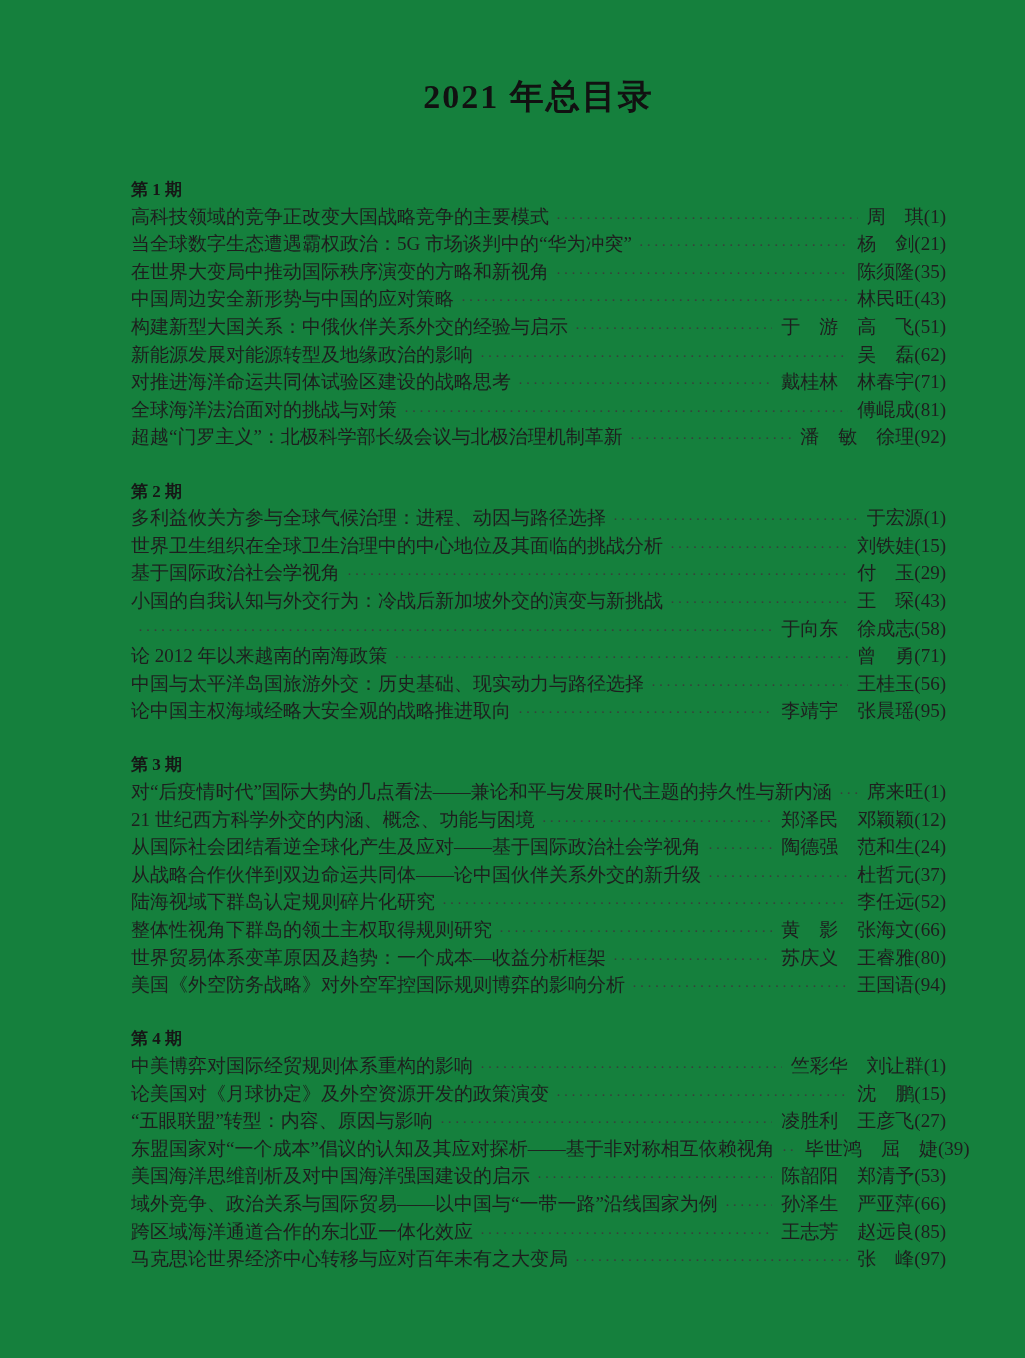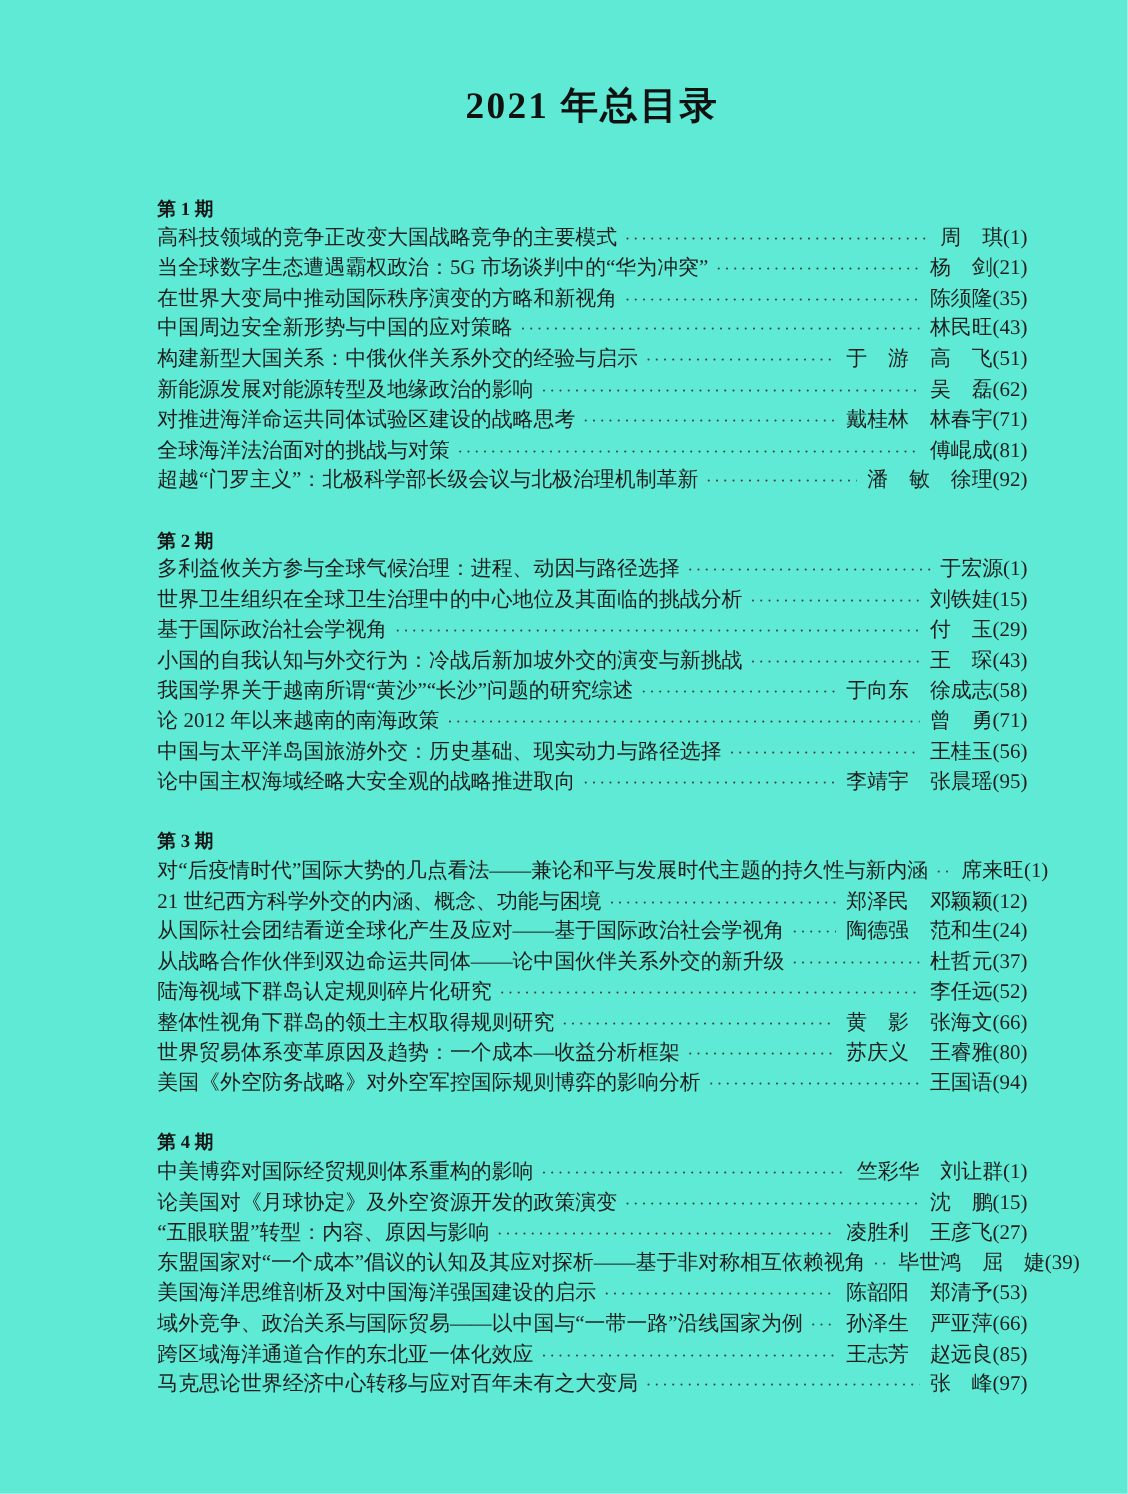--- a/index.html
+++ b/index.html
@@ -13,32 +13,32 @@
     overflow: hidden;
     color: #1e1e1e;
     font-family: "Liberation Serif", "DejaVu Serif", serif;
     -webkit-font-smoothing: antialiased;
   }
   .page {
     box-sizing: border-box;
     width: 1025px;
     height: 1358px;
     padding: 76px 75px 0 127px;
-    background: #5eead4;
+    background: #15803d;
   }
   .page-title {
     margin: 0 0 60px 0;
     text-align: center;
     font-size: 34px;
     line-height: 41px;
     font-weight: 700;
     letter-spacing: 2px;
     color: #111;
   }
-  .issue { margin: 16px; }
+  .issue { margin: 4px; }
   .issue + .issue { margin-top: 26.6px; }
   .issue-label {
     margin: 0;
     font-size: 17px;
     line-height: 26.6px;
     font-weight: 700;
     color: #161616;
   }
   ul.entries {
     list-style: none;
@@ -168,21 +168,20 @@
   </li>
 
   <li class="entry">
     <span class="etitle">小国的自我认知与外交行为：冷战后新加坡外交的演变与新挑战</span>
     <span class="leader"></span>
     <span class="eauthors">王　琛</span>
     <span class="epage">(43)</span>
   </li>
 
   <li class="entry">
-    <span class="etitle">我国学界关于越南所谓“黄沙”“长沙”问题的研究综述</span>
     <span class="leader"></span>
     <span class="eauthors">于向东　徐成志</span>
     <span class="epage">(58)</span>
   </li>
 
   <li class="entry">
     <span class="etitle">论 2012 年以来越南的南海政策</span>
     <span class="leader"></span>
     <span class="eauthors">曾　勇</span>
     <span class="epage">(71)</span>

